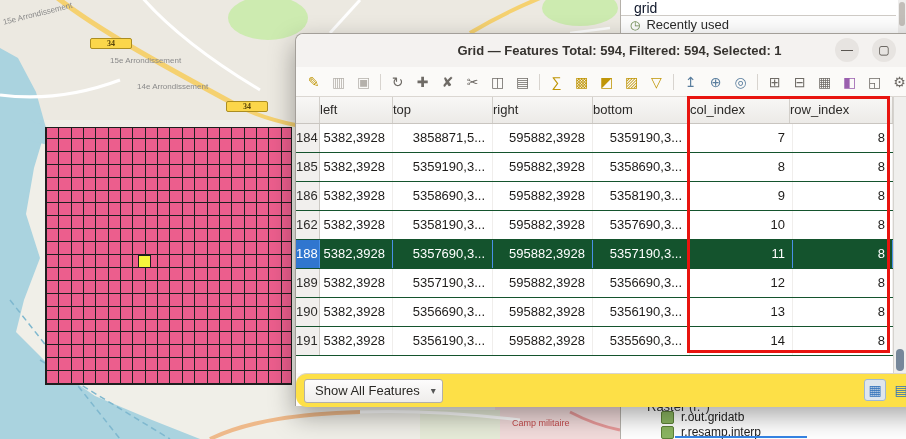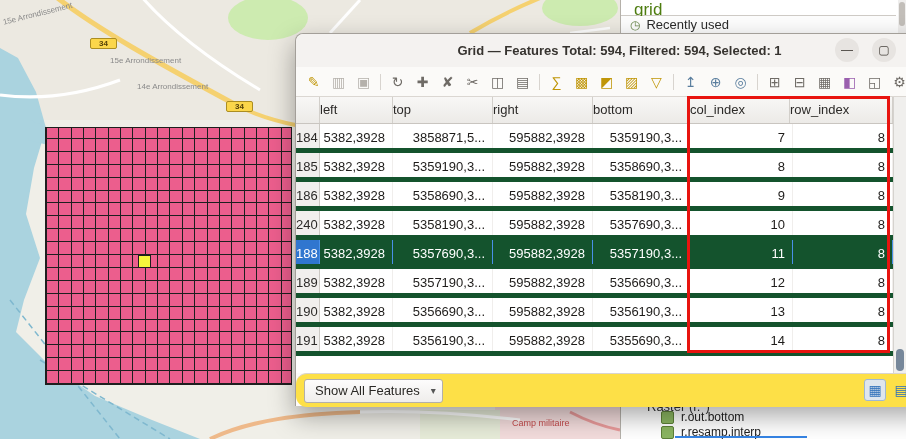--- a/index.html
+++ b/index.html
@@ -16,29 +16,29 @@
       repeating-linear-gradient(0deg,#1f1f1f 0,#1f1f1f 1px,transparent 1px,transparent 12.9px);
     border:1px solid #1f1f1f;box-sizing:border-box;}
   .yellow-cell{position:absolute;left:92px;top:127px;width:13px;height:13px;
     background:#f6f63c;border:1px solid #1f1f1f;box-sizing:border-box;}
   .map-label{position:absolute;z-index:2;font-size:8px;color:#8a8a8a;white-space:nowrap;}
   .map-label.l0{left:2px;top:18px;transform:rotate(-14deg);transform-origin:left top;}
   .map-label.l1{left:110px;top:56px;}
   .map-label.l2{left:137px;top:82px;}
   .map-label.camp{left:512px;top:418px;font-size:9px;color:#c34b4c;}
   .road-badge{position:absolute;z-index:2;background:#fbd64a;border:1px solid #ab8d21;
-    border-radius:2px;font-size:8px;line-height:9px;padding:0 8px;color:#57430a;font-weight:bold;}
+    border-radius:2px;font-size:8px;line-height:9px;padding:0 16px;color:#57430a;font-weight:bold;font-family:Liberation Serif, serif;}
   .road-badge.b0{left:90px;top:38px;}
   .road-badge.b1{left:226px;top:101px;}
 
   
   .panel{position:absolute;left:620px;top:0;width:286px;height:439px;background:#ffffff;
     border-left:1px solid #b5b1aa;z-index:3;box-sizing:border-box;}
   .panel-search{position:absolute;left:0;top:0;right:10px;height:15px;padding-left:13px;
-    font-size:17px;color:#4d7c0f;border-bottom:1px solid #cfcbc6;}
+    font-size:14px;color:#0f172a;border-bottom:1px solid #cfcbc6;}
   .panel-recent{position:absolute;left:0;top:16px;right:0;height:17px;display:flex;align-items:center;
     gap:6px;padding-left:9px;font-size:13px;color:#2b2b2b;border-bottom:1px solid #d3cfca;background:#fdfdfd;}
   .clock{color:#6f8c53;font-size:12px;}
   .panel-vscroll{position:absolute;right:0;top:0;width:8px;height:33px;background:#efeeed;}
   .panel-vscroll .thumb{position:absolute;left:1px;top:2px;width:6px;height:24px;background:#c2beb9;border-radius:3px;}
   .panel-group{position:absolute;left:26px;top:399px;font-size:13px;color:#333;}
   .panel-item{position:absolute;left:40px;display:flex;align-items:center;gap:7px;font-size:12px;color:#222;}
   .panel-item.i0{top:410px;}
   .panel-item.i1{top:425px;}
   .grass-icon{width:11px;height:11px;background:#8bb661;border:1px solid #5d8038;border-radius:2px;display:inline-block;}
@@ -63,21 +63,21 @@
   .sep{width:1px;height:16px;background:#d8d4cf;margin:0 2px;}
 
   .thead{position:absolute;left:0;top:63px;display:flex;height:27px;
     background:linear-gradient(#f8f7f6,#eceae7);border-bottom:1px solid #c9c5c0;box-sizing:border-box;}
   .hcell{font-size:13px;color:#2c2a28;text-align:left;line-height:26px;
     border-right:1px solid #d2cfca;box-sizing:border-box;}
   .w1{width:24px;}.w2{width:73px;}.w3{width:100px;}.w4{width:100px;}
   .w5{width:97px;}.w6{width:103px;}.w7{width:100px;}
 
   .tbody{position:absolute;left:0;top:90px;width:597px;}
-  .trow{display:flex;height:29px;background:#ffffff;border-bottom:5px solid #14532d;box-sizing:border-box;}
+  .trow{display:flex;height:29px;background:#ffffff;border-bottom:1px solid #14532d;box-sizing:border-box;}
   .cell{font-size:13px;color:#1e1c1a;text-align:right;padding-right:7px;line-height:28px;
     border-right:1px solid #f0eeec;box-sizing:border-box;overflow:hidden;white-space:nowrap;}
   .cell.num{background:#f1efed;border-right:1px solid #ccc9c4;padding-right:4px;color:#2c2a28;}
   .trow.sel{background:#14532d;}
   .trow.sel .cell{color:#ffffff;border-right-color:#4a90e8;}
   .trow.sel .cell.num{background:#3076cf;color:#ffffff;}
   .tfill{position:absolute;left:0;top:322px;width:597px;height:17px;background:#ffffff;}
 
   .vscroll{position:absolute;left:597px;top:63px;width:13px;height:276px;background:#f0efed;
     border-left:1px solid #d5d2ce;box-sizing:border-box;}
@@ -141,21 +141,21 @@
     <div class="panel-recent">
       <span class="clock">◷</span>
       <span>Recently used</span>
     </div>
     <div class="panel-vscroll">
         <div class="thumb"></div>
       </div>
     <div class="panel-group">Raster (r.*)</div>
     <div class="panel-item i0">
       <span class="grass-icon"></span>
-      <span>r.out.bottom</span>
+      <span>r.out.gridatb</span>
     </div>
     <div class="panel-item i1">
       <span class="grass-icon"></span>
       <span>r.resamp.interp</span>
     </div>
     <div class="sel-underline"></div>
   </div>
 
   <div class="dialog">
 
@@ -230,21 +230,21 @@
       <div class="trow">
         <span class="cell num w1">186</span>
         <span class="cell w2">5382,3928</span>
         <span class="cell w3">5358690,3...</span>
         <span class="cell w4">595882,3928</span>
         <span class="cell w5">5358190,3...</span>
         <span class="cell w6">9</span>
         <span class="cell w7">8</span>
       </div>
       <div class="trow">
-        <span class="cell num w1">240</span>
+        <span class="cell num w1">162</span>
         <span class="cell w2">5382,3928</span>
         <span class="cell w3">5358190,3...</span>
         <span class="cell w4">595882,3928</span>
         <span class="cell w5">5357690,3...</span>
         <span class="cell w6">10</span>
         <span class="cell w7">8</span>
       </div>
       <div class="trow sel">
         <span class="cell num w1">188</span>
         <span class="cell w2">5382,3928</span>

